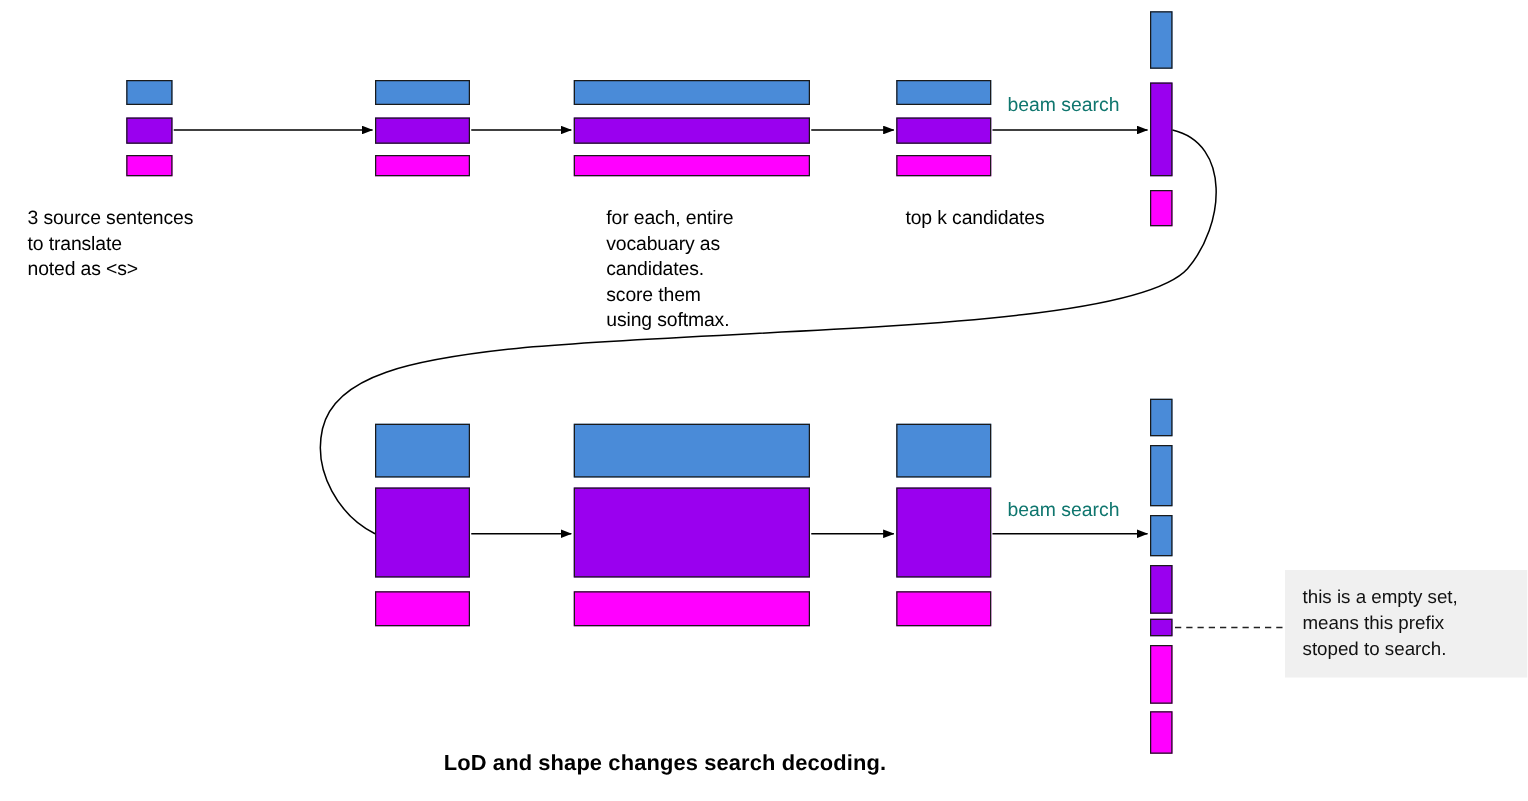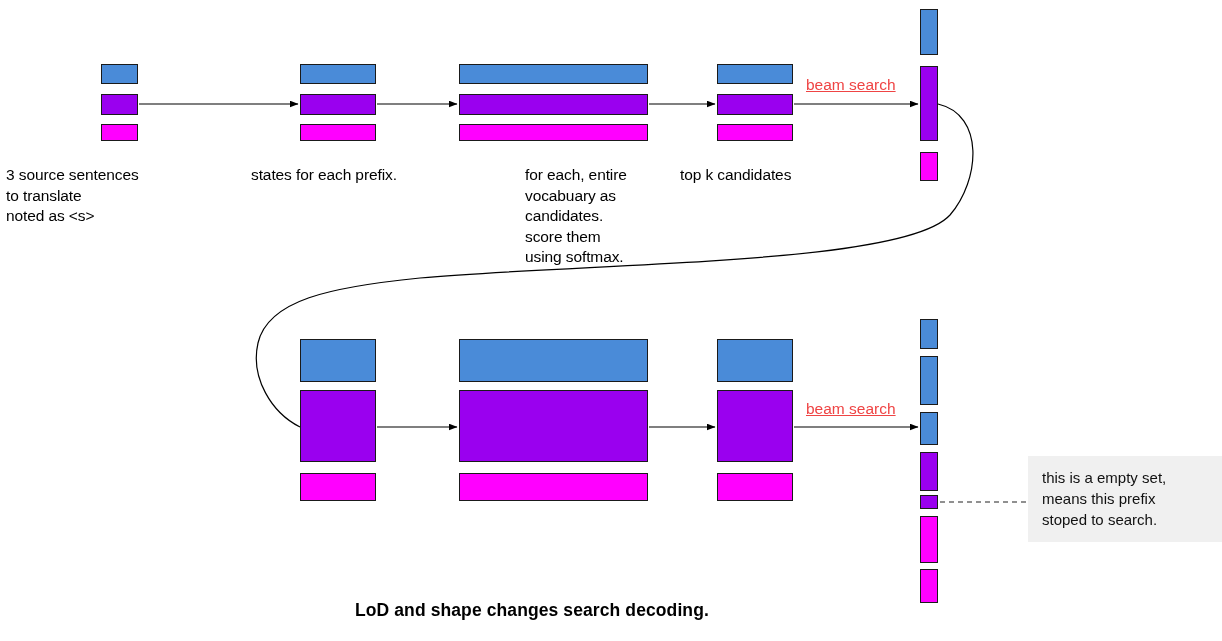--- a/index.html
+++ b/index.html
@@ -20,23 +20,22 @@
     font-size:15.5px;
     line-height:20.5px;
     color:#000000;
     white-space:pre-line;
     letter-spacing:-0.1px;
   }
   .lbl{
     position:absolute;
     font-size:15.5px;
     line-height:20.5px;
-    color:#ef4444;
+    color:#0f766e;
     white-space:pre-line;
-    text-decoration:underline;
   }
   .title{
     position:absolute;
     font-size:17.5px;
     font-weight:bold;
     color:#000000;
     letter-spacing:0.1px;
   }
   .callout{
     position:absolute;
@@ -68,30 +67,29 @@
   <div class="blk magenta" style="left:459px;top:124px;width:189px;height:17px;"></div>
 
   <div class="blk blue" style="left:717px;top:64px;width:76px;height:20px;"></div>
   <div class="blk purple" style="left:717px;top:94px;width:76px;height:21px;"></div>
   <div class="blk magenta" style="left:717px;top:124px;width:76px;height:17px;"></div>
 
   <div class="blk blue" style="left:920px;top:9px;width:18px;height:46px;"></div>
   <div class="blk purple" style="left:920px;top:66px;width:18px;height:75px;"></div>
   <div class="blk magenta" style="left:920px;top:152px;width:18px;height:29px;"></div>
 
-  <div class="cap" style="left:6px;top:165px;width:200px;">3 source sentences
+  <div class="cap" style="left:22px;top:165px;width:200px;">3 source sentences
 to translate
 noted as &lt;s&gt;</div>
-  <div class="cap" style="left:251px;top:165px;width:220px;">states for each prefix.</div>
-  <div class="cap" style="left:485px;top:165px;width:190px;margin-left:40px;">for each, entire
+  <div class="cap" style="left:485px;top:165px;width:190px;">for each, entire
 vocabuary as
 candidates.
 score them
 using softmax.</div>
-  <div class="cap" style="left:680px;top:165px;width:200px;">top k candidates</div>
+  <div class="cap" style="left:680px;top:165px;width:200px;text-align:center;">top k candidates</div>
 
   <div class="lbl" style="left:806px;top:75px;">beam search</div>
 
   <div class="blk blue" style="left:300px;top:339px;width:76px;height:43px;"></div>
   <div class="blk purple" style="left:300px;top:390px;width:76px;height:72px;"></div>
   <div class="blk magenta" style="left:300px;top:473px;width:76px;height:28px;"></div>
 
   <div class="blk blue" style="left:459px;top:339px;width:189px;height:43px;"></div>
   <div class="blk purple" style="left:459px;top:390px;width:189px;height:72px;"></div>
   <div class="blk magenta" style="left:459px;top:473px;width:189px;height:28px;"></div>

